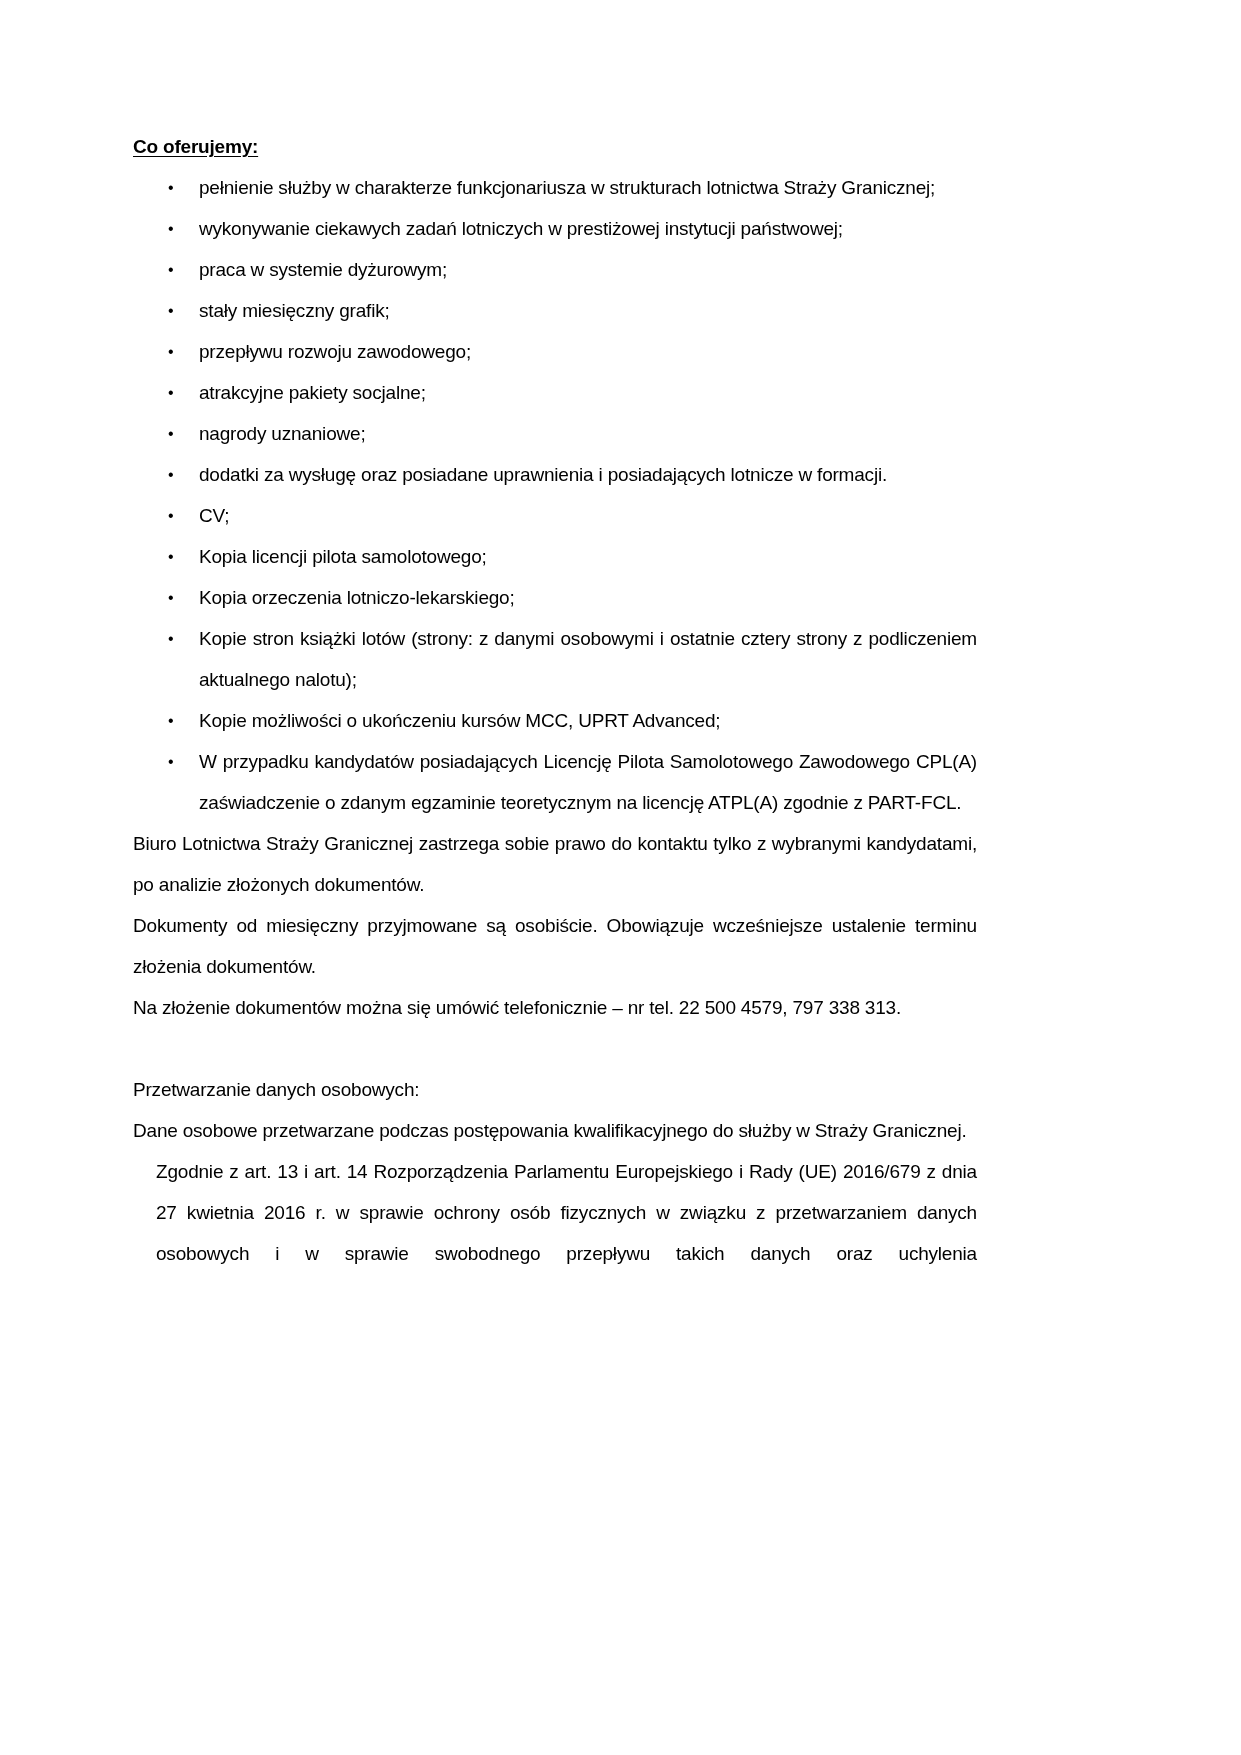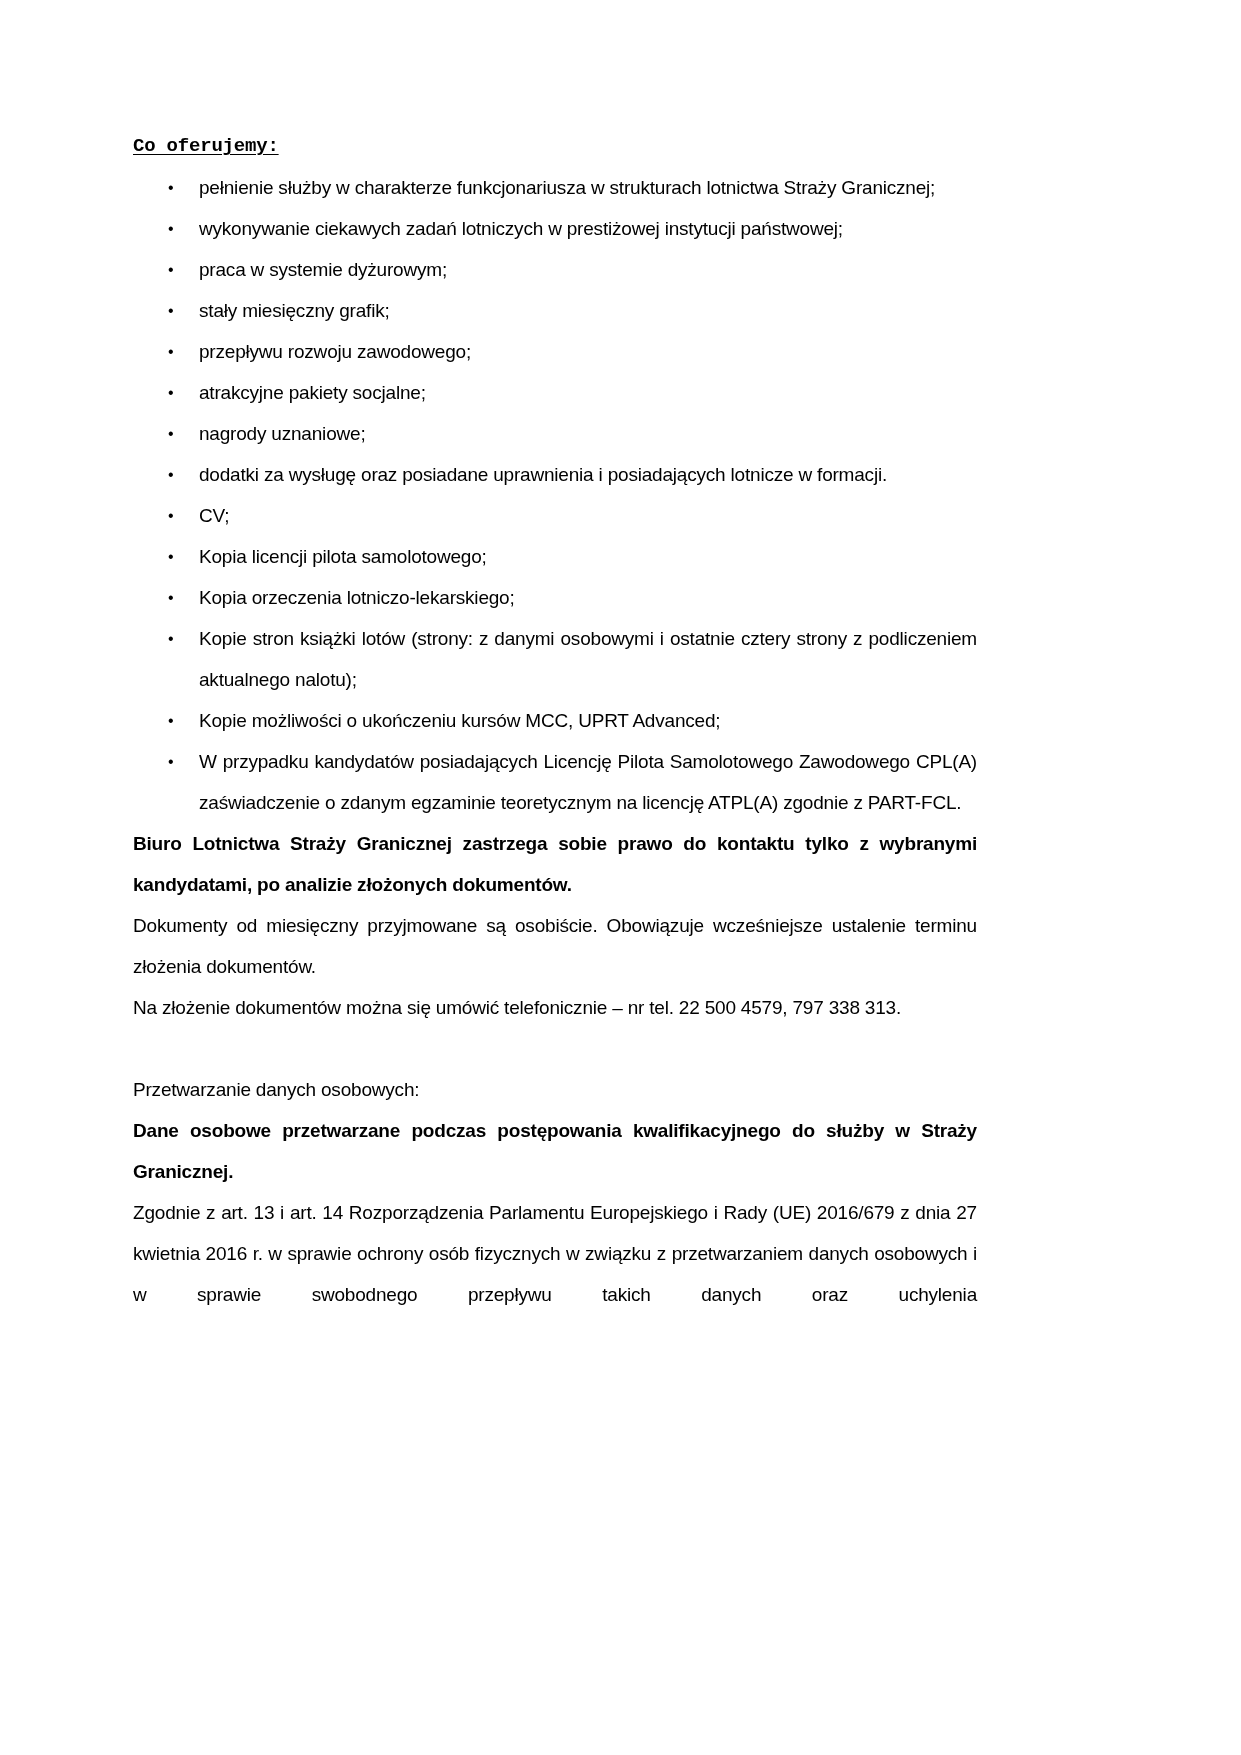--- a/index.html
+++ b/index.html
@@ -22,21 +22,20 @@
       width: 844px;
       font-size: 19px;
       line-height: 41px;
       letter-spacing: -0.2px;
     }
     .heading-u {
       font-weight: bold;
       text-decoration: underline;
       text-underline-offset: 3px;
       margin: 0;
-      font-family: Liberation Mono, monospace;
     }
     .heading-b {
       font-weight: normal;
       margin: 0;
     }
     ul.bullets {
       list-style: none;
       margin: 0;
       padding: 0;
     }
@@ -53,21 +52,21 @@
       font-size: 16px;
     }
     p {
       margin: 0;
       text-align: justify;
     }
     p.last-left {
       text-align-last: left;
     }
     .bold {
-      font-weight: bold;
+      font-weight: normal;
     }
     .spacer {
       height: 41px;
     }
   </style>
 </head>
 <body>
 
 <div class="page">
 
@@ -93,15 +92,15 @@
   </ul>
 
   <p class="bold last-left">Biuro Lotnictwa Straży Granicznej zastrzega sobie prawo do kontaktu tylko z wybranymi kandydatami, po analizie złożonych dokumentów.</p>
   <p class="last-left">Dokumenty od miesięczny przyjmowane są osobiście. Obowiązuje wcześniejsze ustalenie terminu złożenia dokumentów.</p>
   <p class="last-left">Na złożenie dokumentów można się umówić telefonicznie – nr tel. 22 500 4579, 797 338 313.</p>
 
   <div class="spacer"></div>
 
   <div class="heading-b">Przetwarzanie danych osobowych:</div>
   <p class="bold last-left">Dane osobowe przetwarzane podczas postępowania kwalifikacyjnego do służby w Straży Granicznej.</p>
-  <p style="text-align-last: justify;">Zgodnie z art. 13 i art. 14 Rozporządzenia Parlamentu Europejskiego i Rady (UE) 2016/679 z dnia 27 kwietnia 2016 r. w sprawie ochrony osób fizycznych w związku z przetwarzaniem danych osobowych i w sprawie swobodnego przepływu takich danych oraz uchylenia</p>
+  <p style="text-align-last: justify; margin-left: 23px;">Zgodnie z art. 13 i art. 14 Rozporządzenia Parlamentu Europejskiego i Rady (UE) 2016/679 z dnia 27 kwietnia 2016 r. w sprawie ochrony osób fizycznych w związku z przetwarzaniem danych osobowych i w sprawie swobodnego przepływu takich danych oraz uchylenia</p>
 
 </div>
 
 </body></html>

